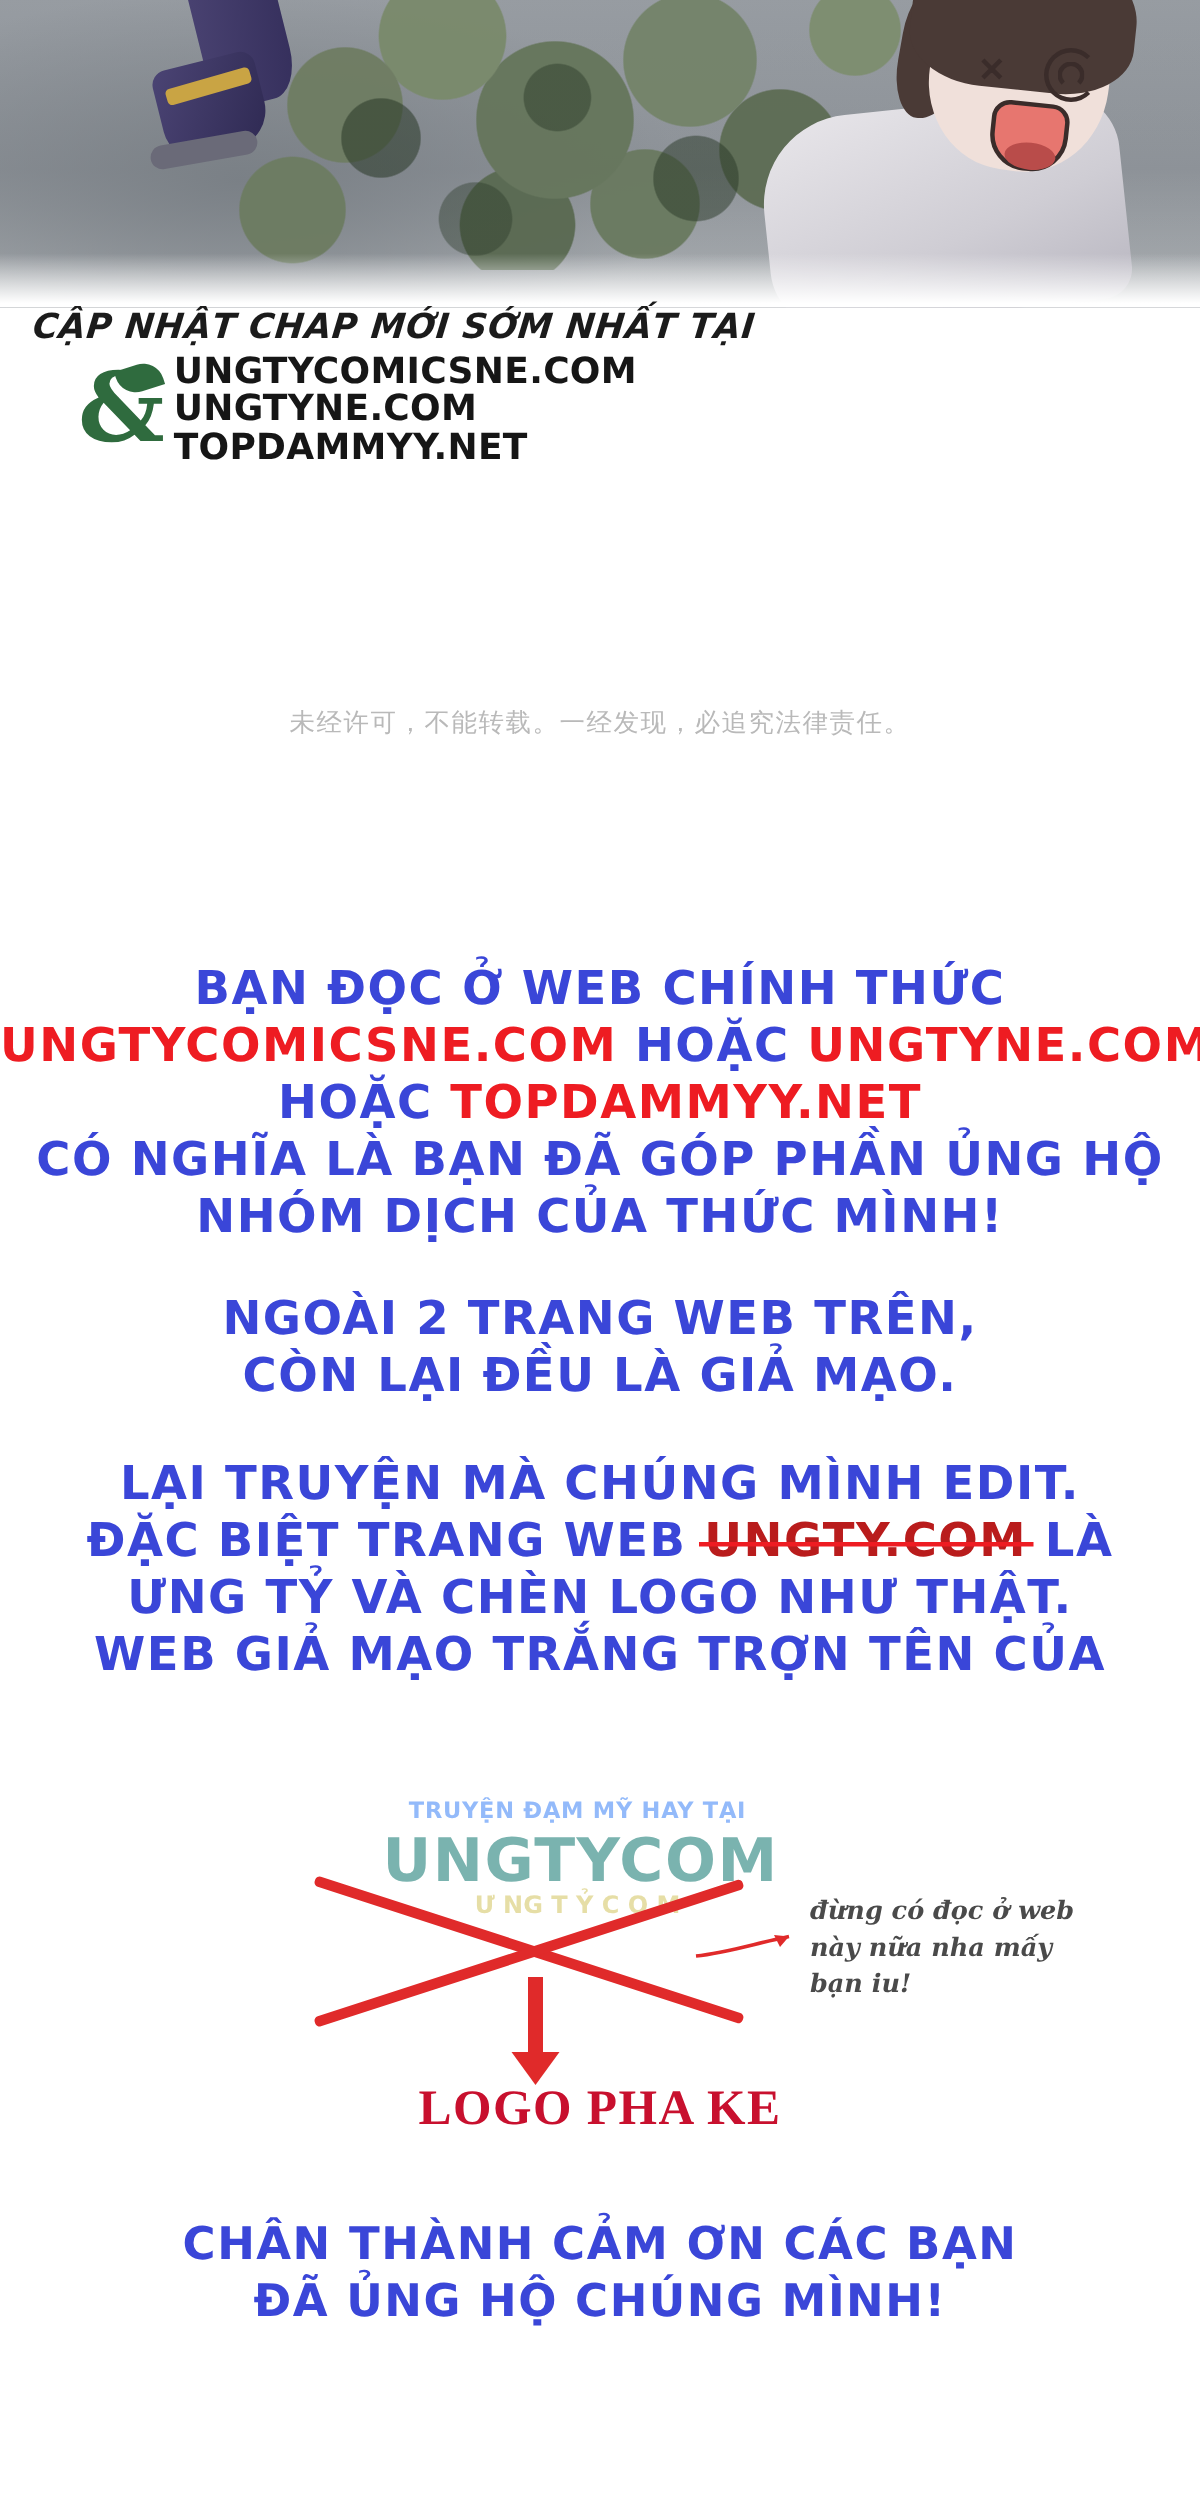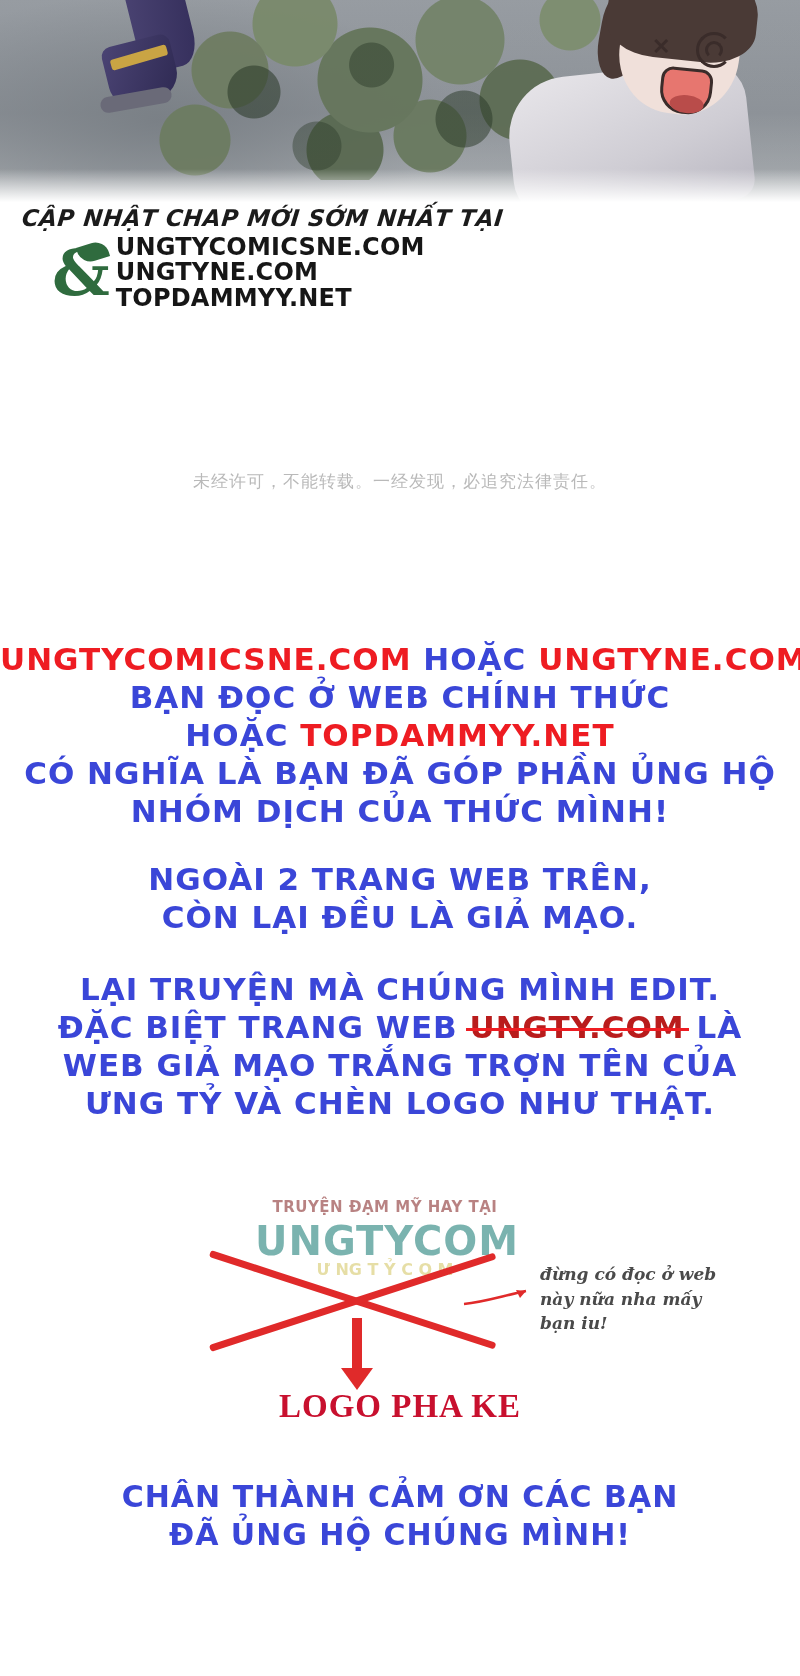--- a/index.html
+++ b/index.html
@@ -300,21 +300,21 @@
     left: 255px;
     top: 8px;
     width: 260px;
     text-align: center;
     opacity: 0.55;
   }
   .fake-small {
     font-family: "DejaVu Sans", sans-serif;
     font-size: 15px;
     font-weight: bold;
-    color: #7f1d1d;
+    color: #3b82f6;
     letter-spacing: 0.5px;
   }
   .fake-big {
     font-family: "DejaVu Sans", sans-serif;
     font-size: 40px;
     font-weight: bold;
     color: #0f766e;
     letter-spacing: 1px;
     margin-top: 2px;
   }
@@ -442,48 +442,48 @@
       <div class="wm-line">UNGTYCOMICSNE.COM</div>
       <div class="wm-line">UNGTYNE.COM</div>
       <div class="wm-line">TOPDAMMYY.NET</div>
     </div>
   </div>
 </div>
 
 <div class="cn-notice">未经许可，不能转载。一经发现，必追究法律责任。</div>
 
 <div class="notice">
+  <div class="ln">BẠN ĐỌC Ở WEB CHÍNH THỨC</div>
   <div class="ln">
     <span class="red">UNGTYCOMICSNE.COM</span>
     <span>HOẶC</span>
     <span class="red">UNGTYNE.COM</span>
   </div>
-  <div class="ln">BẠN ĐỌC Ở WEB CHÍNH THỨC</div>
   <div class="ln">
     <span>HOẶC</span>
     <span class="red">TOPDAMMYY.NET</span>
   </div>
   <div class="ln">CÓ NGHĨA LÀ BẠN ĐÃ GÓP PHẦN ỦNG HỘ</div>
   <div class="ln">NHÓM DỊCH CỦA THỨC MÌNH!</div>
 
   <div class="gap-md"></div>
 
   <div class="ln">NGOÀI 2 TRANG WEB TRÊN,</div>
   <div class="ln">CÒN LẠI ĐỀU LÀ GIẢ MẠO.</div>
 
   <div class="gap-lg"></div>
 
   <div class="ln">LẠI TRUYỆN MÀ CHÚNG MÌNH EDIT.</div>
   <div class="ln">
     <span>ĐẶC BIỆT TRANG WEB</span>
     <span class="strike">UNGTY.COM</span>
     <span>LÀ</span>
   </div>
+  <div class="ln">ƯNG TỶ VÀ CHÈN LOGO NHƯ THẬT.</div>
   <div class="ln">WEB GIẢ MẠO TRẮNG TRỢN TÊN CỦA</div>
-  <div class="ln">ƯNG TỶ VÀ CHÈN LOGO NHƯ THẬT.</div>
 </div>
 
 <div class="fake-wrap">
   <div class="fake-logo">
     <div class="fake-small">TRUYỆN ĐẠM MỸ HAY TẠI</div>
     <div class="fake-big">UNGTYCOM</div>
     <div class="fake-sub">Ư NG T Ỷ C O M</div>
   </div>
 
   <div class="xline xline-a"></div>

